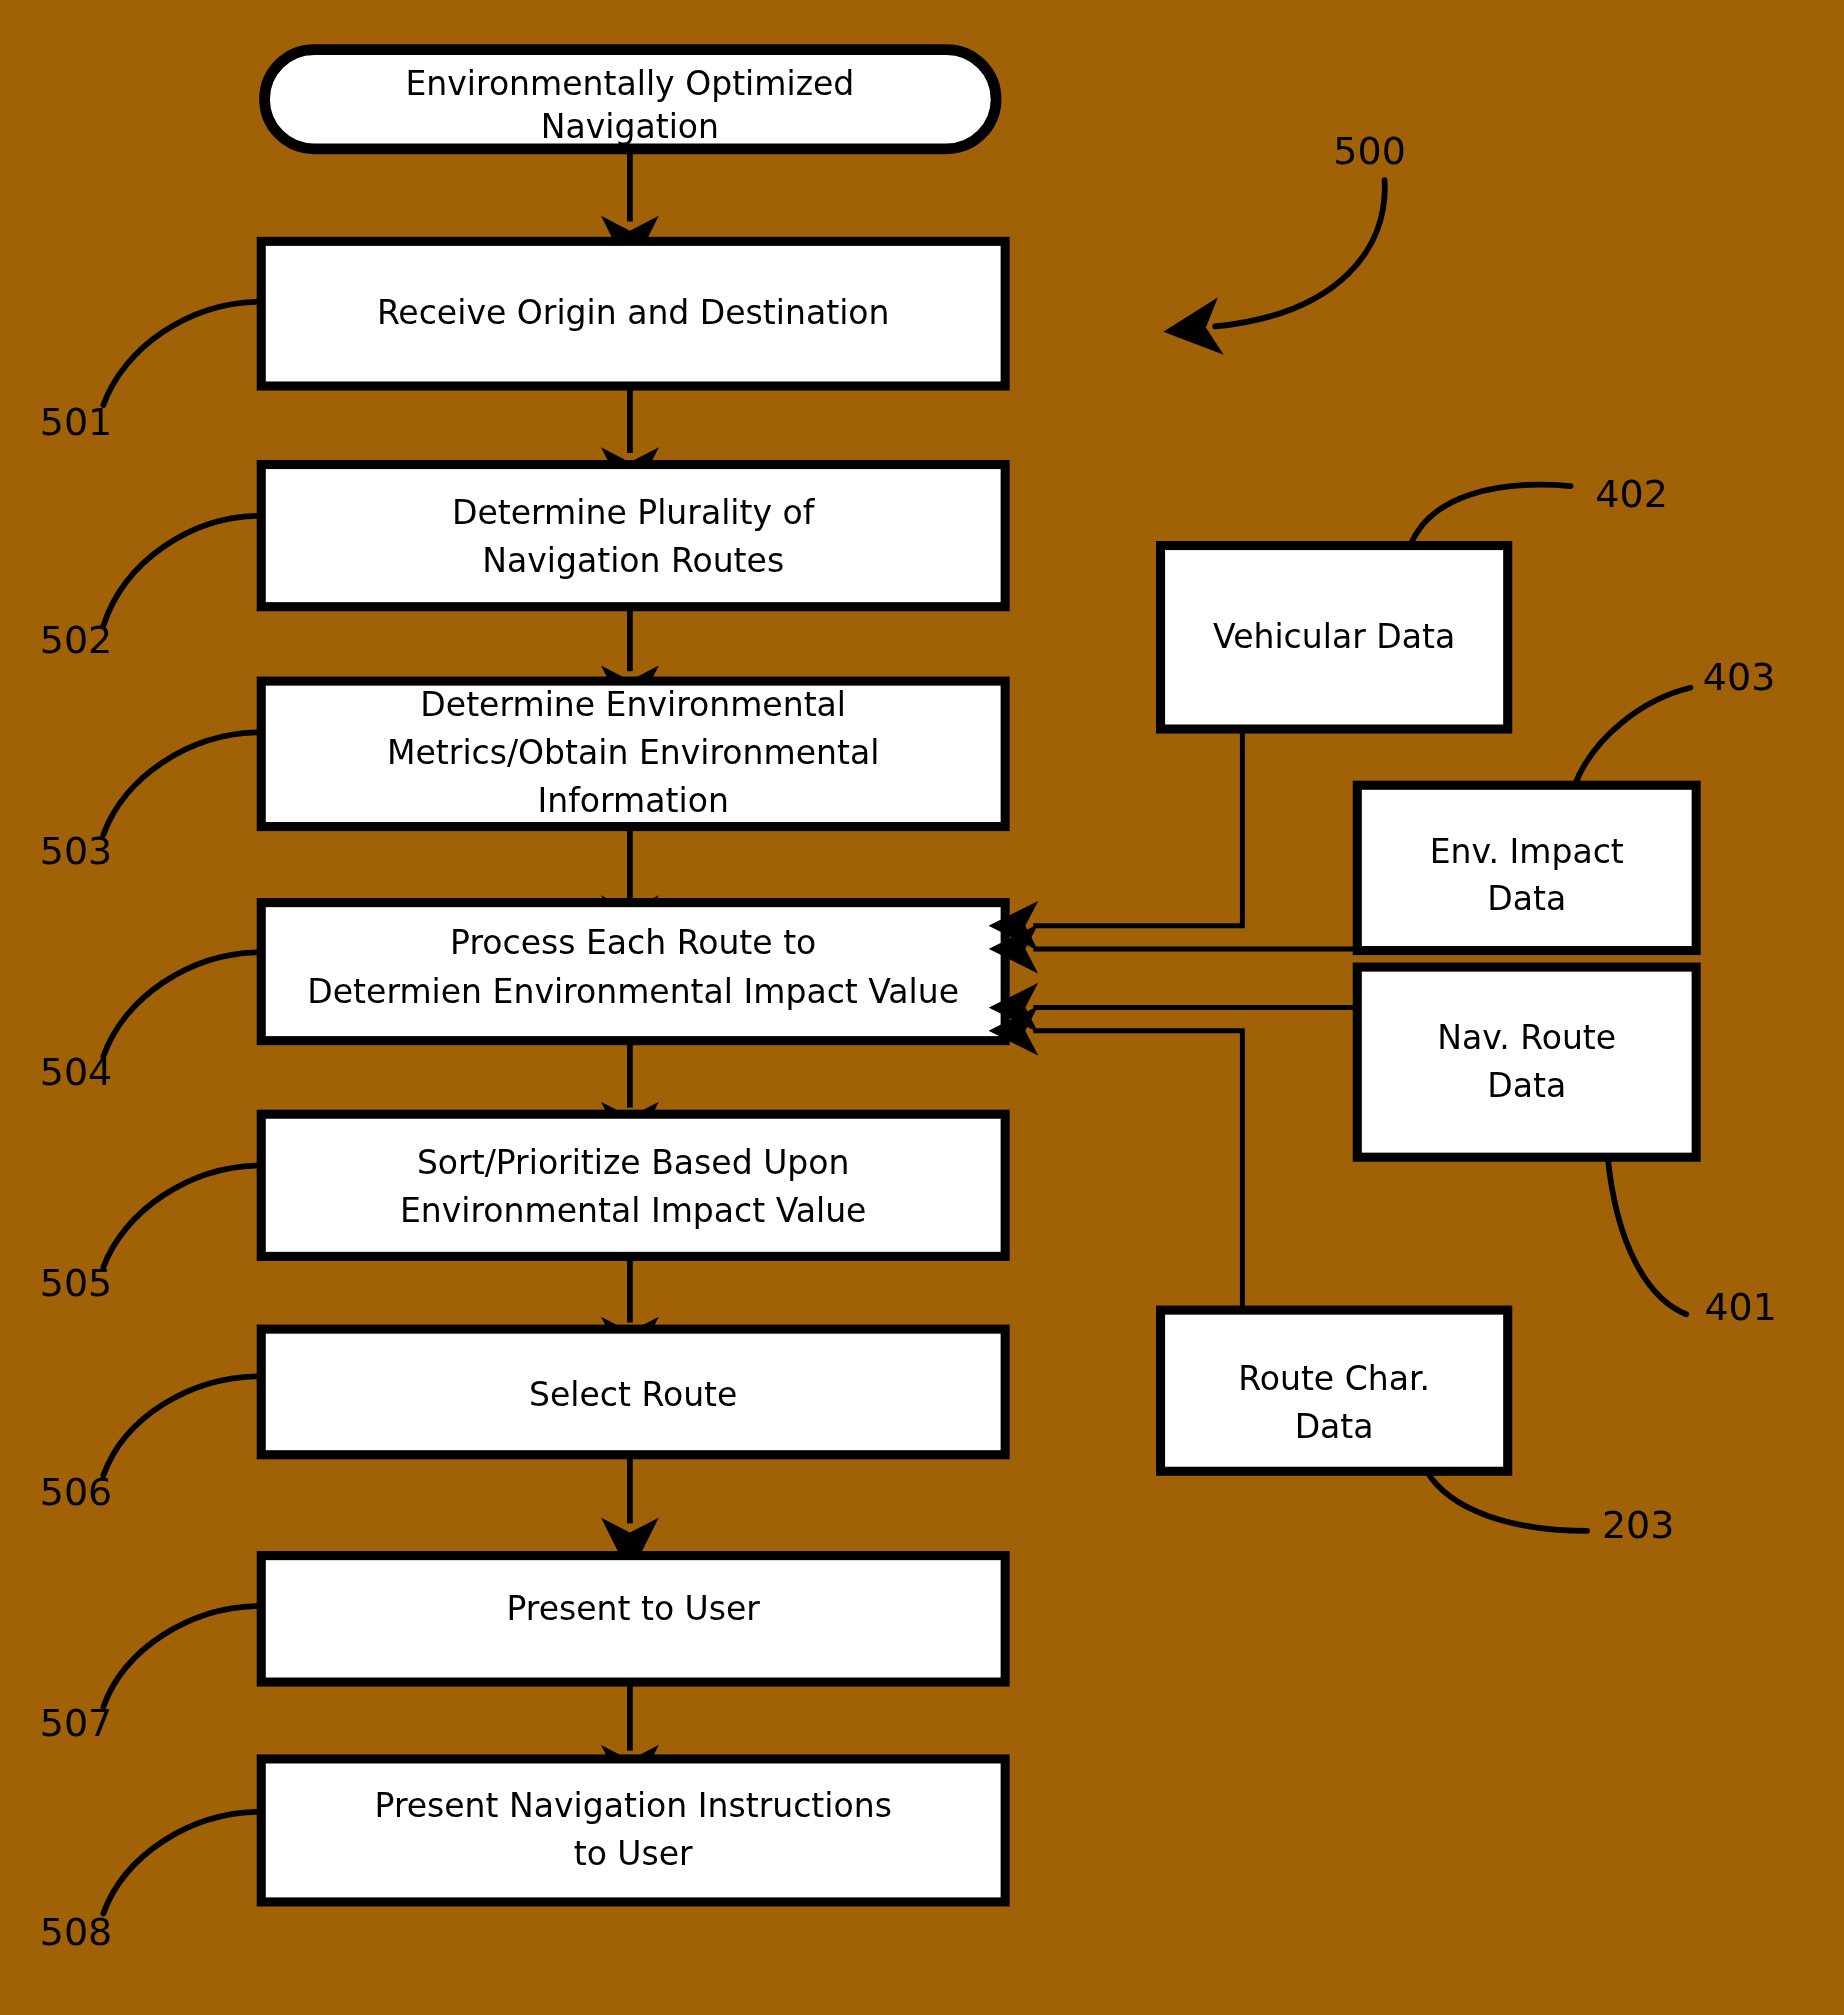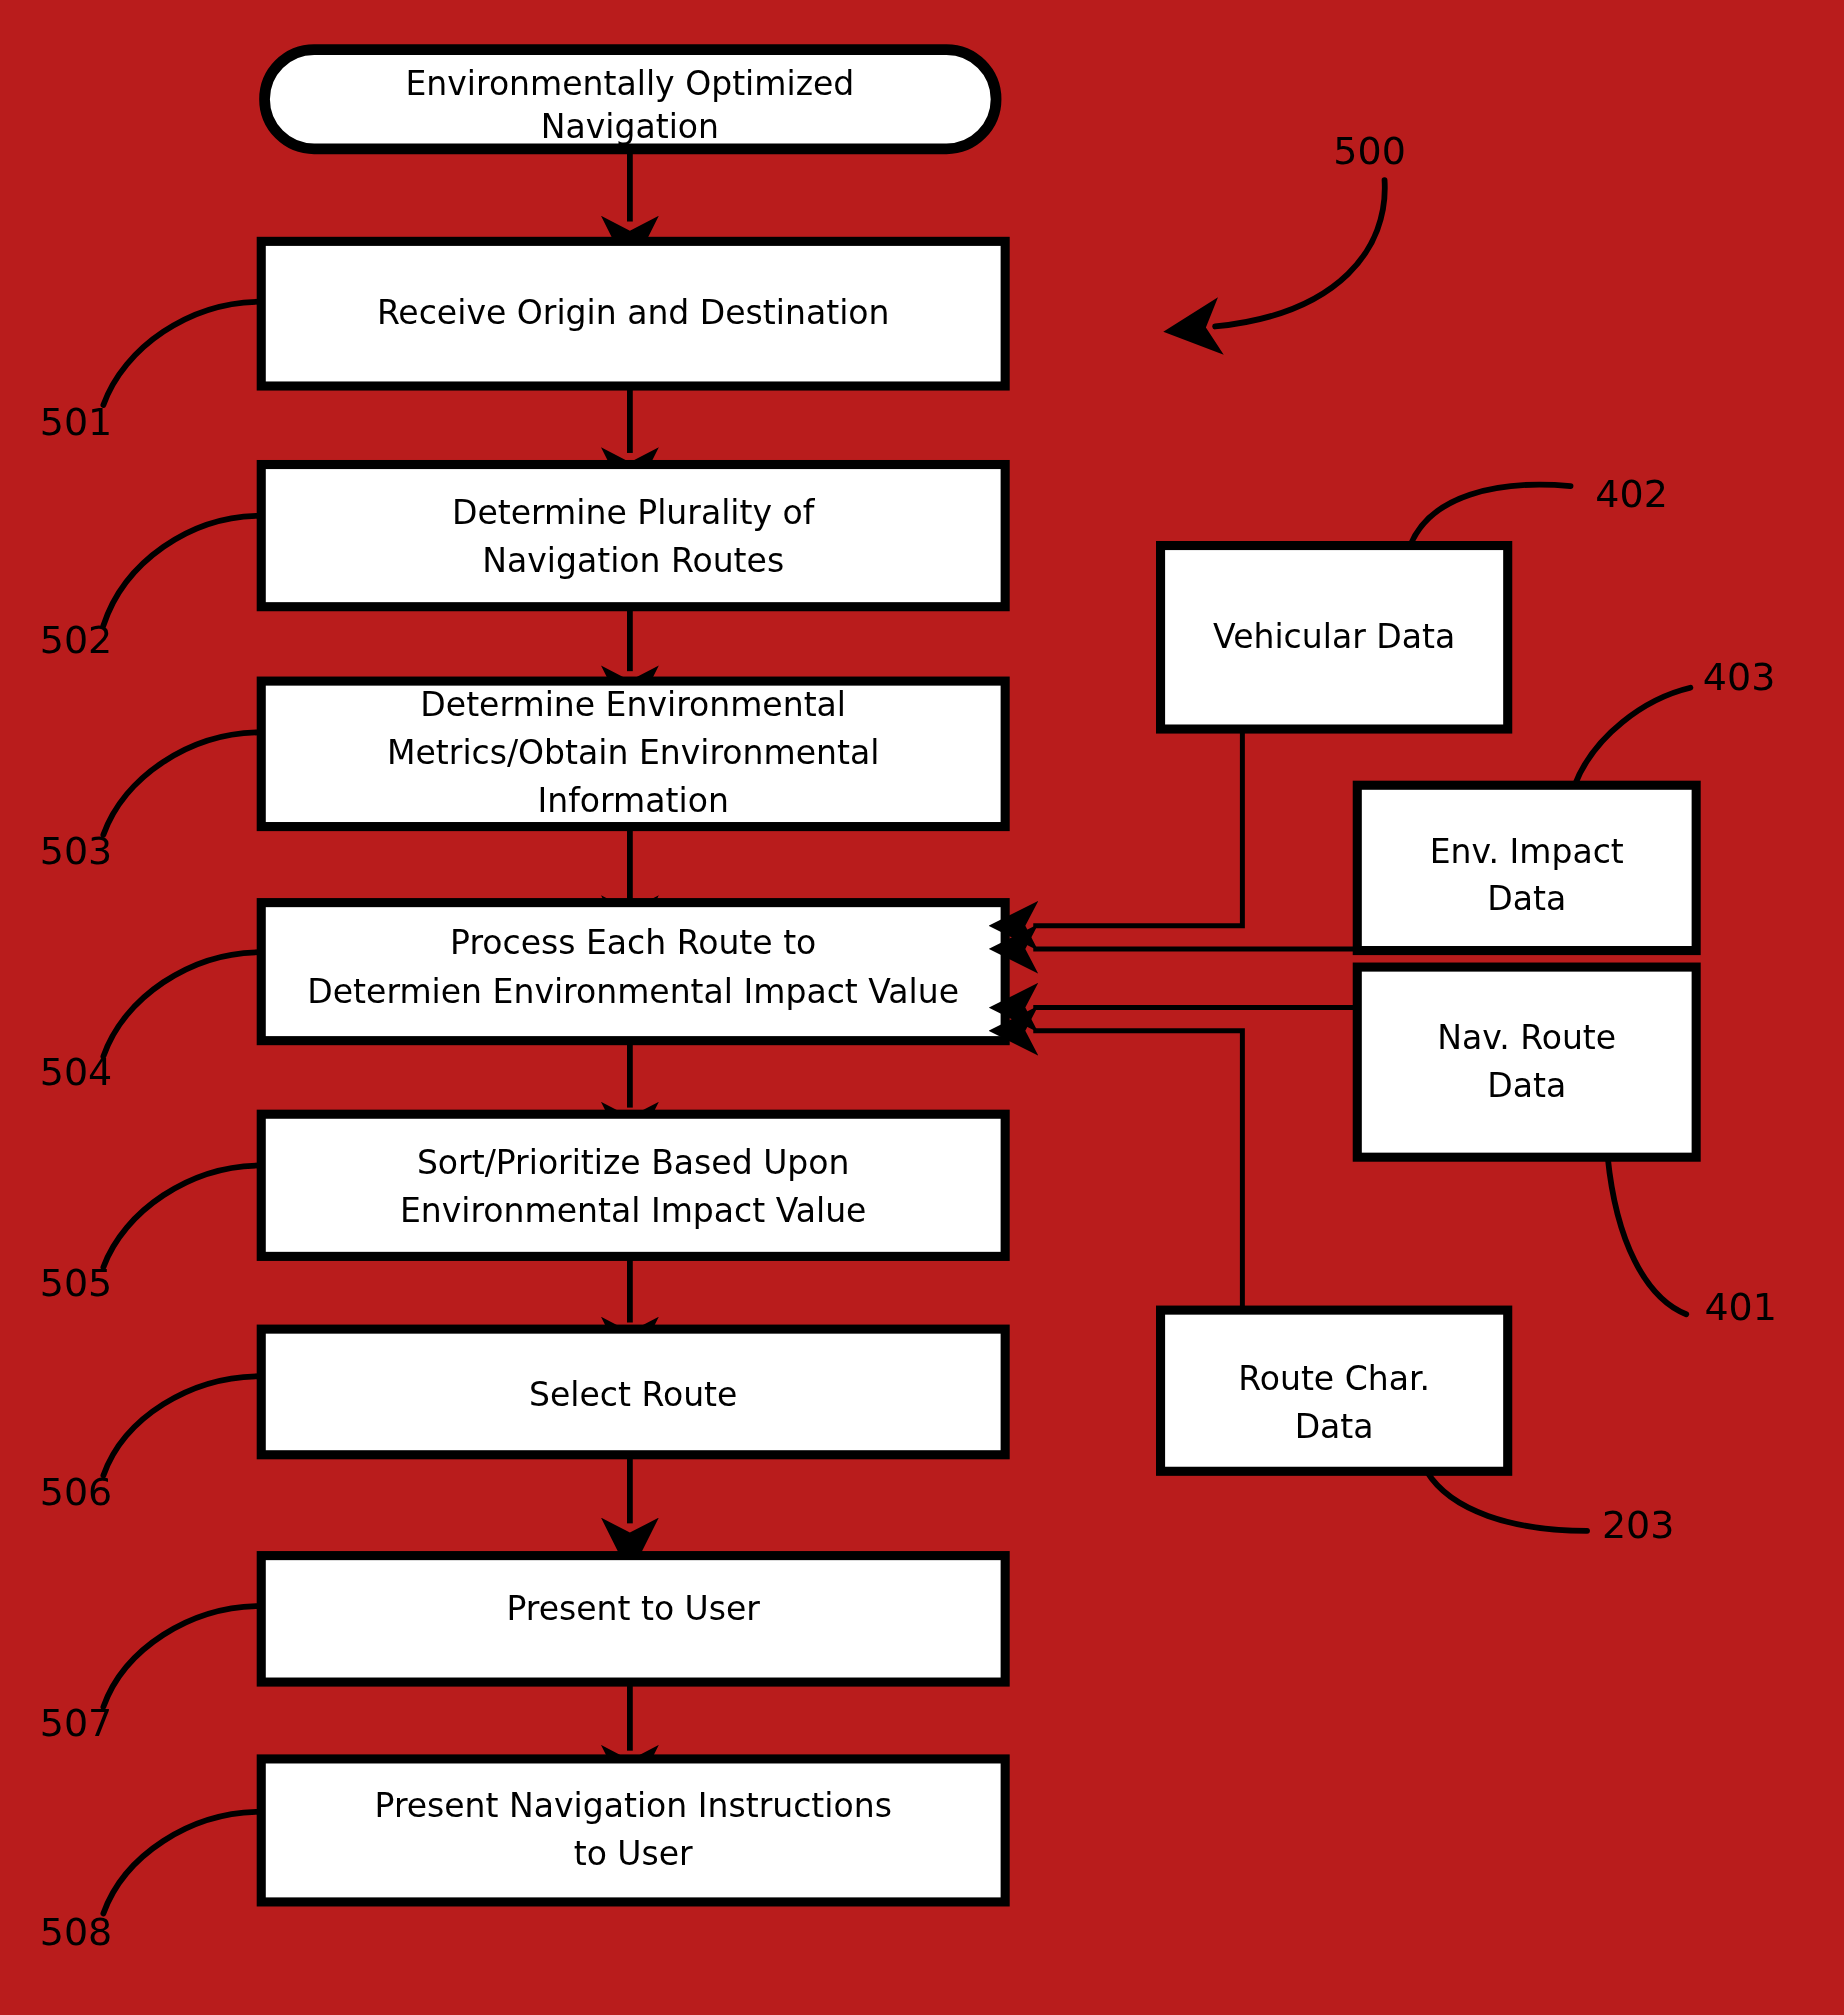--- a/index.html
+++ b/index.html
@@ -7,21 +7,21 @@
     padding: 0;
     background: #ffffff;
   }
   body {
     font-family: "DejaVu Sans", sans-serif;
   }
   #figure {
     position: relative;
     width: 1845px;
     height: 2016px;
-    background: #b91c1c;
+    background: #a16207;
     overflow: hidden;
   }
   svg.layer {
     position: absolute;
     top: 0;
     left: 0;
     width: 1845px;
     height: 2016px;
   }
   .nodeText {

